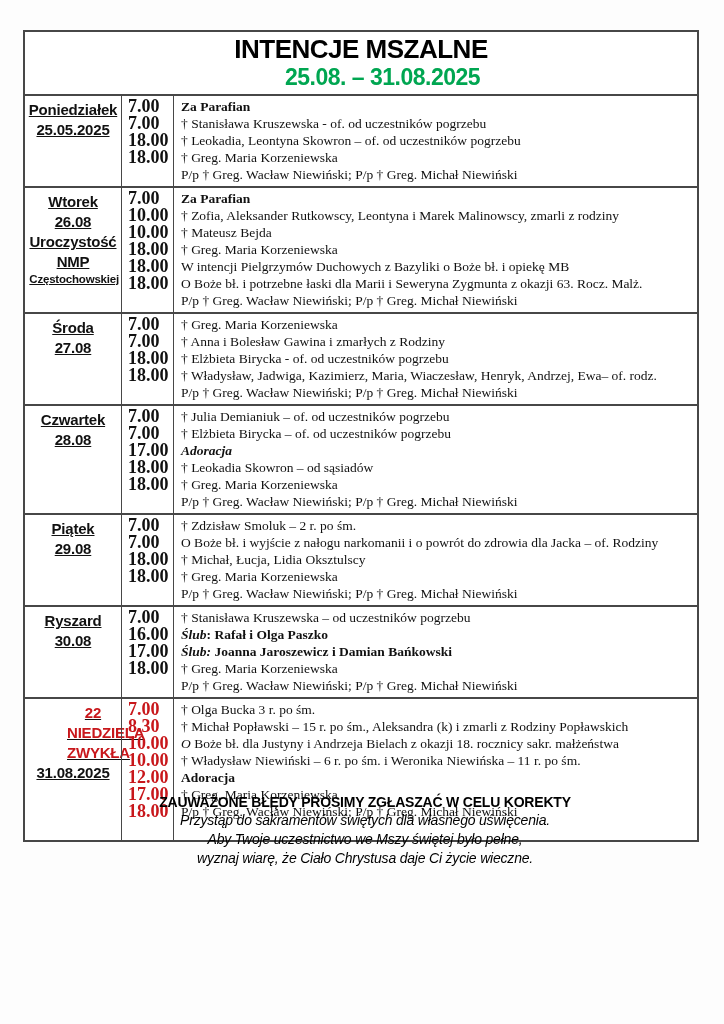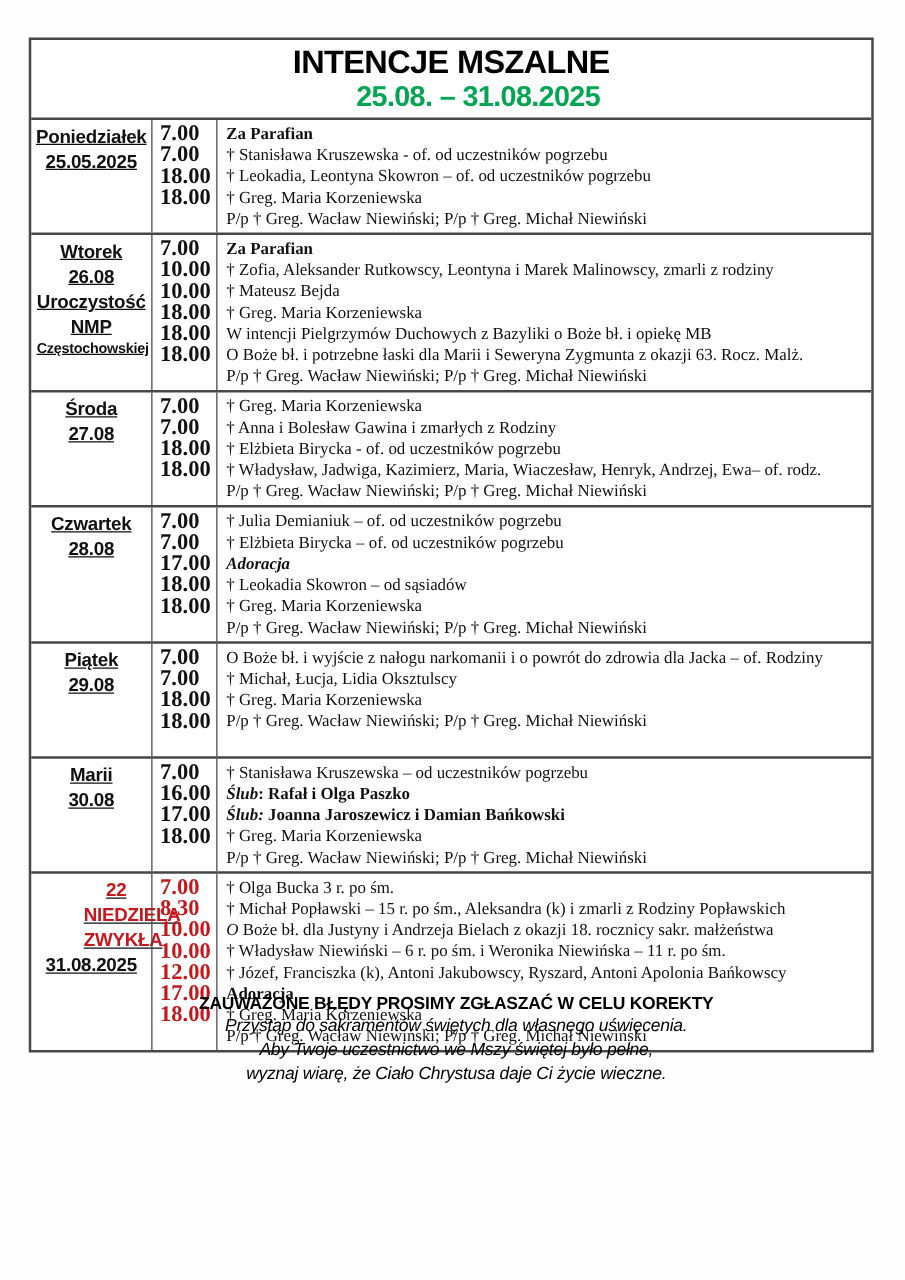--- a/index.html
+++ b/index.html
@@ -179,29 +179,30 @@
             <div class="dline">29.08</div>
           </div>
           <div class="time-cell">
             <div class="tline">7.00</div>
             <div class="tline">7.00</div>
             <div class="tline">18.00</div>
             <div class="tline">18.00</div>
             <div class="tline">&nbsp;</div>
           </div>
           <div class="int-cell">
+            <div class="iline"><span class="seg">† Zdzisław Smoluk – 2 r. po śm.</span></div>
             <div class="iline"><span class="seg">O Boże bł. i wyjście z nałogu narkomanii i o powrót do zdrowia dla Jacka – of. Rodziny</span></div>
             <div class="iline"><span class="seg">† Michał, Łucja, Lidia Oksztulscy</span></div>
             <div class="iline"><span class="seg">† Greg. Maria Korzeniewska</span></div>
             <div class="iline"><span class="seg">P/p † Greg. Wacław Niewiński; P/p † Greg. Michał Niewiński</span></div>
           </div>
         </div>
         <div class="day-row">
           <div class="day-cell">
-            <div class="dline">Marii</div>
+            <div class="dline">Ryszard</div>
             <div class="dline">30.08</div>
           </div>
           <div class="time-cell">
             <div class="tline">7.00</div>
             <div class="tline">16.00</div>
             <div class="tline">17.00</div>
             <div class="tline">18.00</div>
             <div class="tline">&nbsp;</div>
           </div>
           <div class="int-cell">
@@ -227,21 +228,20 @@
             <div class="tline">12.00</div>
             <div class="tline">17.00</div>
             <div class="tline">18.00</div>
             <div class="tline">&nbsp;</div>
           </div>
           <div class="int-cell">
             <div class="iline"><span class="seg">† Olga Bucka 3 r. po śm.</span></div>
             <div class="iline"><span class="seg">† Michał Popławski – 15 r. po śm., Aleksandra (k) i zmarli z Rodziny Popławskich</span></div>
             <div class="iline"><span class="seg i">O</span><span class="seg"> Boże bł. dla Justyny i Andrzeja Bielach z okazji 18. rocznicy sakr. małżeństwa</span></div>
             <div class="iline"><span class="seg">† Władysław Niewiński – 6 r. po śm. i Weronika Niewińska – 11 r. po śm.</span></div>
-            <div class="iline"><span class="seg">† Józef, Franciszka (k), Antoni Jakubowscy, Ryszard, Antoni Apolonia Bańkowscy</span></div>
             <div class="iline"><span class="seg b">Adoracja</span></div>
             <div class="iline"><span class="seg">† Greg. Maria Korzeniewska</span></div>
             <div class="iline"><span class="seg">P/p † Greg. Wacław Niewiński; P/p † Greg. Michał Niewiński</span></div>
           </div>
         </div>
       </div>
   </div>
 
   <div class="footer">
     <div class="footer-bold">ZAUWAŻONE BŁĘDY PROSIMY ZGŁASZAĆ W CELU KOREKTY</div>

